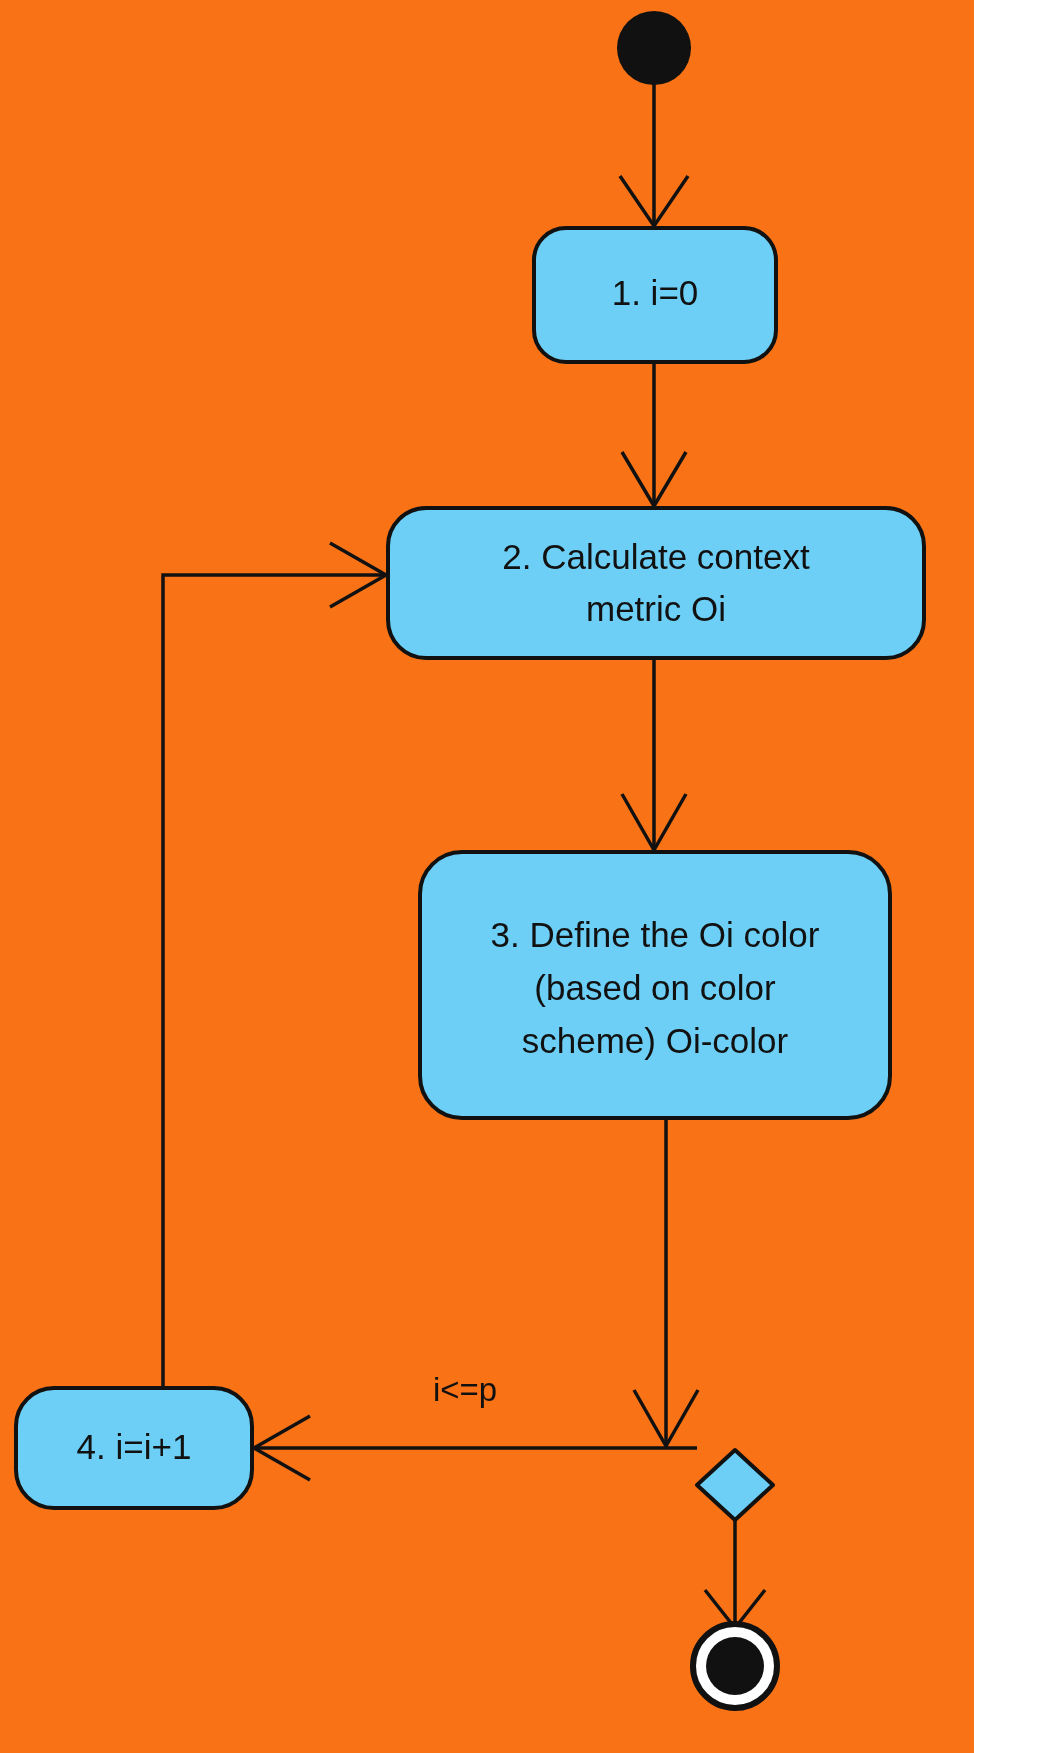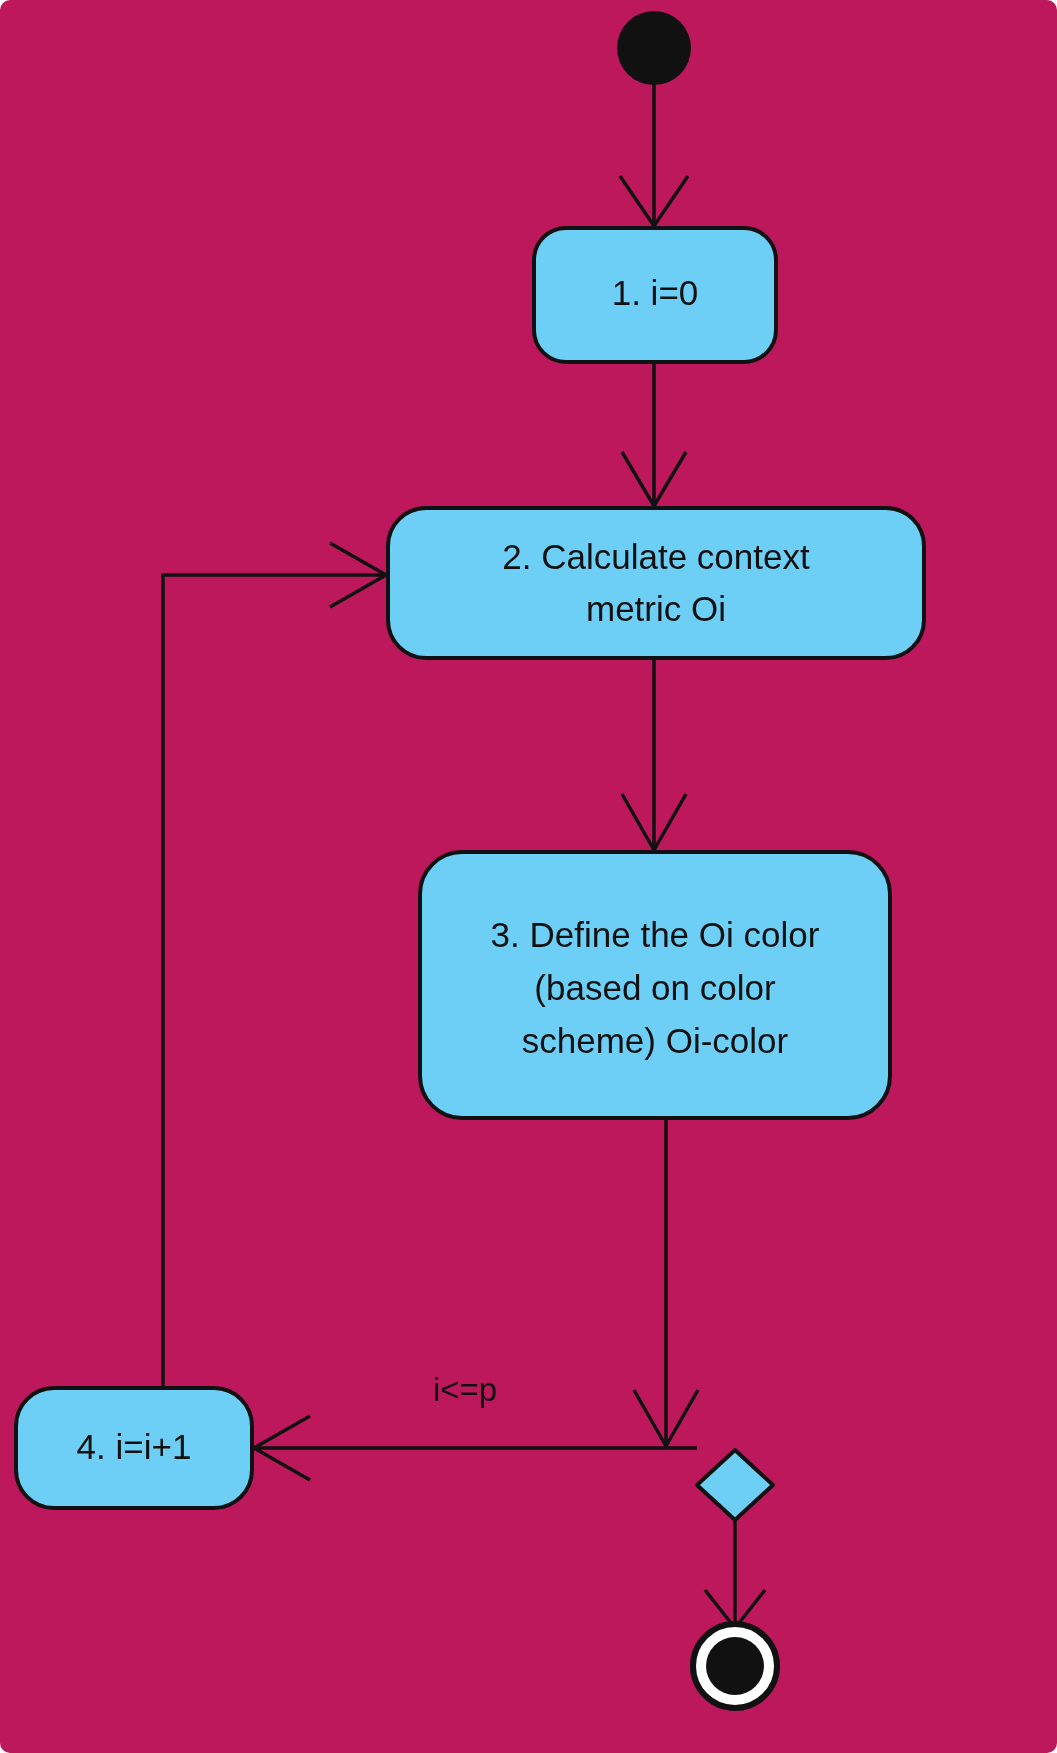--- a/index.html
+++ b/index.html
@@ -9,24 +9,23 @@
     background: #ffffff;
   }
   body {
     width: 1057px;
     height: 1753px;
     overflow: hidden;
     font-family: "Liberation Sans", sans-serif;
   }
   #diagram-root {
     position: relative;
-    width: 1057px;
+    width: 974px;
     height: 1753px;
-    background: #be185d;
-    border-radius: 10px;
+    background: #f97316;
   }
   svg#activity-diagram {
     display: block;
     width: 1057px;
     height: 1753px;
   }
   .node-shape {
     stroke: #111111;
     stroke-width: 4;
     stroke-linejoin: round;

